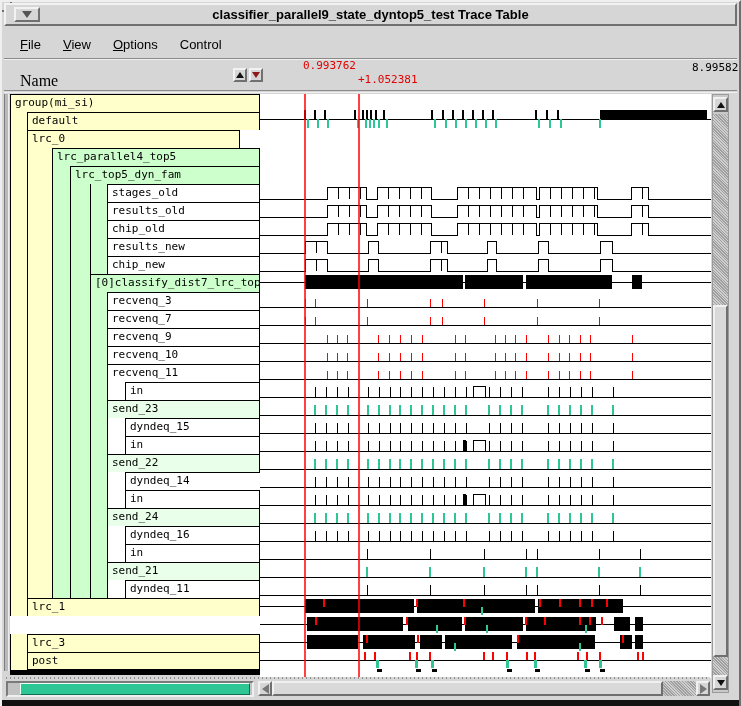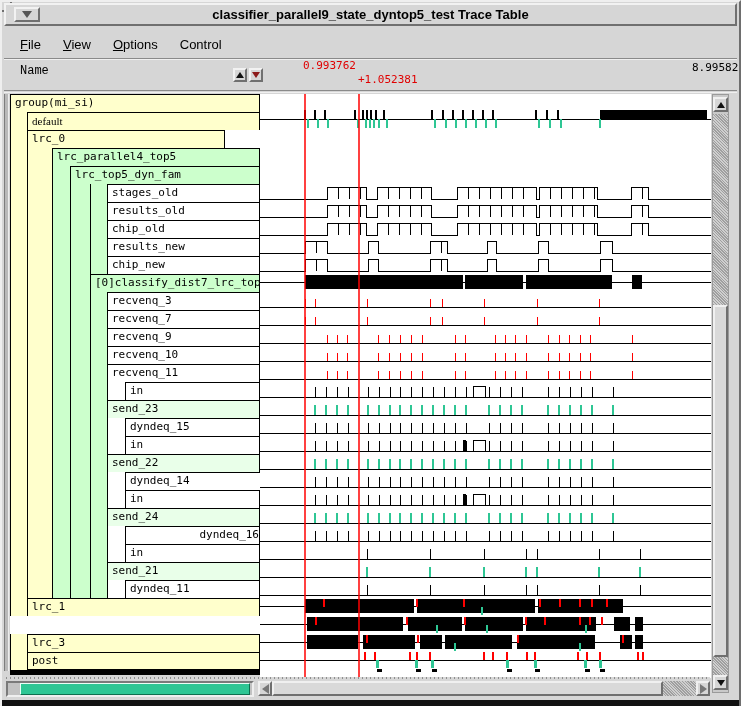--- a/index.html
+++ b/index.html
@@ -34,21 +34,21 @@
   .menubar{
     position:absolute;left:2px;top:28px;width:733px;height:28px;
     display:flex;align-items:center;padding-left:16px;
     font-family:"Liberation Sans",sans-serif;font-size:13px;color:#000;
   }
   .menu-item{margin-right:22px;cursor:pointer;}
   .menu-item .ul{text-decoration:underline;}
   .sep1{position:absolute;left:2px;top:56px;width:733px;height:2px;
         border-top:1px solid #8a8a8a;border-bottom:1px solid #f0f0f0;}
   .header{position:absolute;left:2px;top:58px;width:733px;height:31px;font-size:11px;}
-  .namelbl{position:absolute;left:16px;top:4px;font-family:Liberation Mono, monospace;font-size:12px;color:#000;}
+  .namelbl{position:absolute;left:16px;top:12px;font-family:Liberation Serif, serif;font-size:16px;color:#000;}
   .spin{
     position:absolute;top:8px;width:14px;height:14px;padding:0;
     background:#d6d6d6;border:2px solid;border-color:#f2f2f2 #707070 #707070 #f2f2f2;
     display:flex;align-items:center;justify-content:center;cursor:pointer;
   }
   .spin.up{left:229px;}
   .spin.dn{left:245px;}
   .tri-up{width:0;height:0;border-left:4px solid transparent;border-right:4px solid transparent;border-bottom:6px solid #111;}
   .tri-dn{width:0;height:0;border-left:4px solid transparent;border-right:4px solid transparent;border-top:6px solid #111;}
   .spin.dn .tri-dn{border-top-color:#8c1a1a;}
@@ -134,27 +134,27 @@
     <span class="t end">8.995828</span>
   </div>
   <div class="sep2"></div>
 
   <div class="main">
     <div class="mini-vscroll"></div>
     <div class="tree" id="tree">
         <div class="trow" style="top: 0px;">
           <div class="tbox" style="left: 0px; width: 250px; background: rgb(255, 255, 204);">group(mi_si)</div>
         </div>
-        <div class="trow" style="top: 18px; font-family: Liberation Serif, serif;">
+        <div class="trow" style="top: 18px;">
           <div class="strip" style="left: 0px; width: 17px; background: rgb(255, 255, 204);"></div>
           <div class="tbox" style="left: 17px; width: 233px; background: rgb(255, 255, 204);">default</div>
         </div>
         <div class="trow" style="top: 36px;">
           <div class="strip" style="left: 0px; width: 17px; background: rgb(255, 255, 204);"></div>
-          <div class="tbox" style="left: 17px; width: 198px; background: rgb(255, 255, 204);">lrc_0</div>
+          <div class="tbox" style="left: 17px; width: 213px; background: rgb(255, 255, 204);">lrc_0</div>
         </div>
         <div class="trow" style="top: 54px;">
           <div class="strip" style="left: 0px; width: 17px; background: rgb(255, 255, 204);"></div>
           <div class="strip" style="left: 17px; width: 25px; background: rgb(255, 255, 204);"></div>
           <div class="tbox" style="left: 42px; width: 208px; background: rgb(204, 255, 204);">lrc_parallel4_top5</div>
         </div>
         <div class="trow" style="top: 72px;">
           <div class="strip" style="left: 0px; width: 17px; background: rgb(255, 255, 204);"></div>
           <div class="strip" style="left: 17px; width: 25px; background: rgb(255, 255, 204);"></div>
           <div class="strip" style="left: 42px; width: 18px; background: rgb(204, 255, 204);"></div>
@@ -309,21 +309,21 @@
           <div class="tbox" style="left: 115px; width: 135px; background: rgb(255, 255, 255);">in</div>
         </div>
         <div class="trow" style="top: 414px;">
           <div class="strip" style="left: 0px; width: 17px; background: rgb(255, 255, 204);"></div>
           <div class="strip" style="left: 17px; width: 25px; background: rgb(255, 255, 204);"></div>
           <div class="strip" style="left: 42px; width: 18px; background: rgb(204, 255, 204);"></div>
           <div class="strip" style="left: 60px; width: 20px; background: rgb(204, 255, 204);"></div>
           <div class="strip" style="left: 80px; width: 17px; background: rgb(204, 255, 204);"></div>
           <div class="tbox" style="left: 97px; width: 153px; background: rgb(233, 255, 233);">send_24</div>
         </div>
-        <div class="trow" style="top: 432px; text-align: right;">
+        <div class="trow" style="top: 432px;">
           <div class="strip" style="left: 0px; width: 17px; background: rgb(255, 255, 204);"></div>
           <div class="strip" style="left: 17px; width: 25px; background: rgb(255, 255, 204);"></div>
           <div class="strip" style="left: 42px; width: 18px; background: rgb(204, 255, 204);"></div>
           <div class="strip" style="left: 60px; width: 20px; background: rgb(204, 255, 204);"></div>
           <div class="strip" style="left: 80px; width: 17px; background: rgb(204, 255, 204);"></div>
           <div class="strip" style="left: 97px; width: 18px; background: rgb(255, 255, 255);"></div>
           <div class="tbox" style="left: 115px; width: 135px; background: rgb(255, 255, 255);">dyndeq_16</div>
         </div>
         <div class="trow" style="top: 450px;">
           <div class="strip" style="left: 0px; width: 17px; background: rgb(255, 255, 204);"></div>

